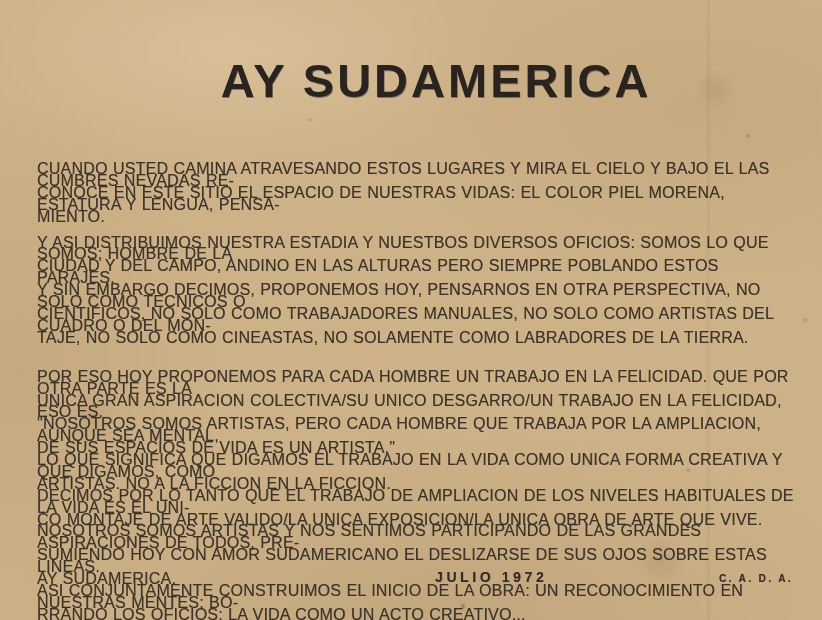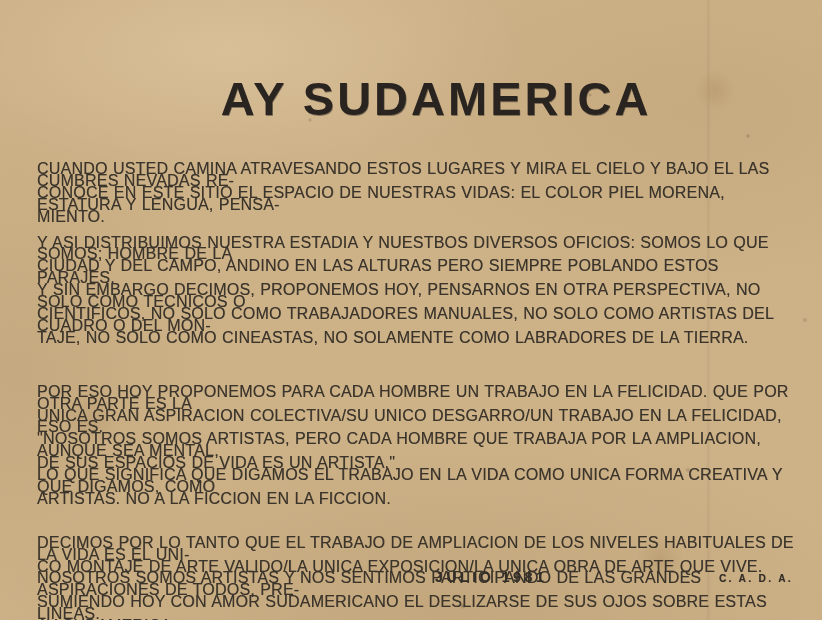--- a/index.html
+++ b/index.html
@@ -31,43 +31,43 @@
       radial-gradient(circle 1.5px at 70px 260px, rgba(95,75,50,0.28), transparent 2.5px),
       radial-gradient(circle 2px at 805px 320px, rgba(95,75,50,0.28), transparent 3px),
       radial-gradient(circle 18px at 715px 90px, rgba(160,128,82,0.25), transparent 20px),
       radial-gradient(circle 26px at 90px 420px, rgba(160,128,82,0.20), transparent 28px),
       radial-gradient(circle 22px at 660px 560px, rgba(150,118,75,0.22), transparent 24px),
       linear-gradient(90deg, transparent 706px, rgba(120,92,55,0.10) 708px, transparent 711px),
       linear-gradient(90deg, transparent 860px, transparent 100%);
   }
   .title {
     position: absolute;
-    left: 50px; width: 772px; top: 40px;
+    left: 50px; width: 772px; top: 22px;
     text-align: center;
     font-size: 47px;
     font-weight: bold;
     letter-spacing: 3px;
     color: #292420;
     text-shadow: 0.6px 0.6px 0.6px rgba(41,36,32,0.45);
   }
   .body-text {
     position: absolute;
     left: 37px; right: 28px; top: 163px;
     color: #3a342b;
     font-size: 16px;
     font-weight: normal;
     line-height: 11.9px;
     letter-spacing: 0.22px;
     word-spacing: 0.6px;
     text-shadow: 0.3px 0.3px 0.3px rgba(58,52,43,0.5);
   }
   .para { white-space: pre-line; }
   .para-0 { margin-bottom: 14px; }
-  .para-1 { margin-bottom: 42px; }
-  .para-2 { margin-bottom: 32px; }
+  .para-1 { margin-bottom: 27px; }
+  .para-2 { }
   .footer {
     position: absolute;
     left: 435px; right: 29px; top: 562px;
     color: #332e27;
     font-weight: bold;
     text-shadow: 0.4px 0.4px 0.4px rgba(51,46,39,0.45);
   }
   .footer-org {
     font-size: 14px;
     letter-spacing: 4.2px;
@@ -110,17 +110,17 @@
 NOSOTROS SOMOS ARTISTAS Y NOS SENTIMOS PARTICIPANDO DE LAS GRANDES ASPIRACIONES DE TODOS, PRE-
 SUMIENDO HOY CON AMOR SUDAMERICANO EL DESLIZARSE DE SUS OJOS SOBRE ESTAS LINEAS.
 AY SUDAMERICA.
 ASI CONJUNTAMENTE CONSTRUIMOS EL INICIO DE LA OBRA: UN RECONOCIMIENTO EN NUESTRAS MENTES; BO-
 RRANDO LOS OFICIOS: LA VIDA COMO UN ACTO CREATIVO...
 ESE ES EL ARTE/LA OBRA/ESTE ES EL TRABAJO DE ARTE QUE NOS PROPONEMOS.</div>
   </div>
 
   <div class="footer">
     <div class="footer-row">
-      <span class="footer-date">JULIO 1981</span>
+      <span class="footer-date">JULIO 1972</span>
       <span class="footer-acronym">C. A. D. A.</span>
     </div>
   </div>
 </div>
 
 </body></html>

